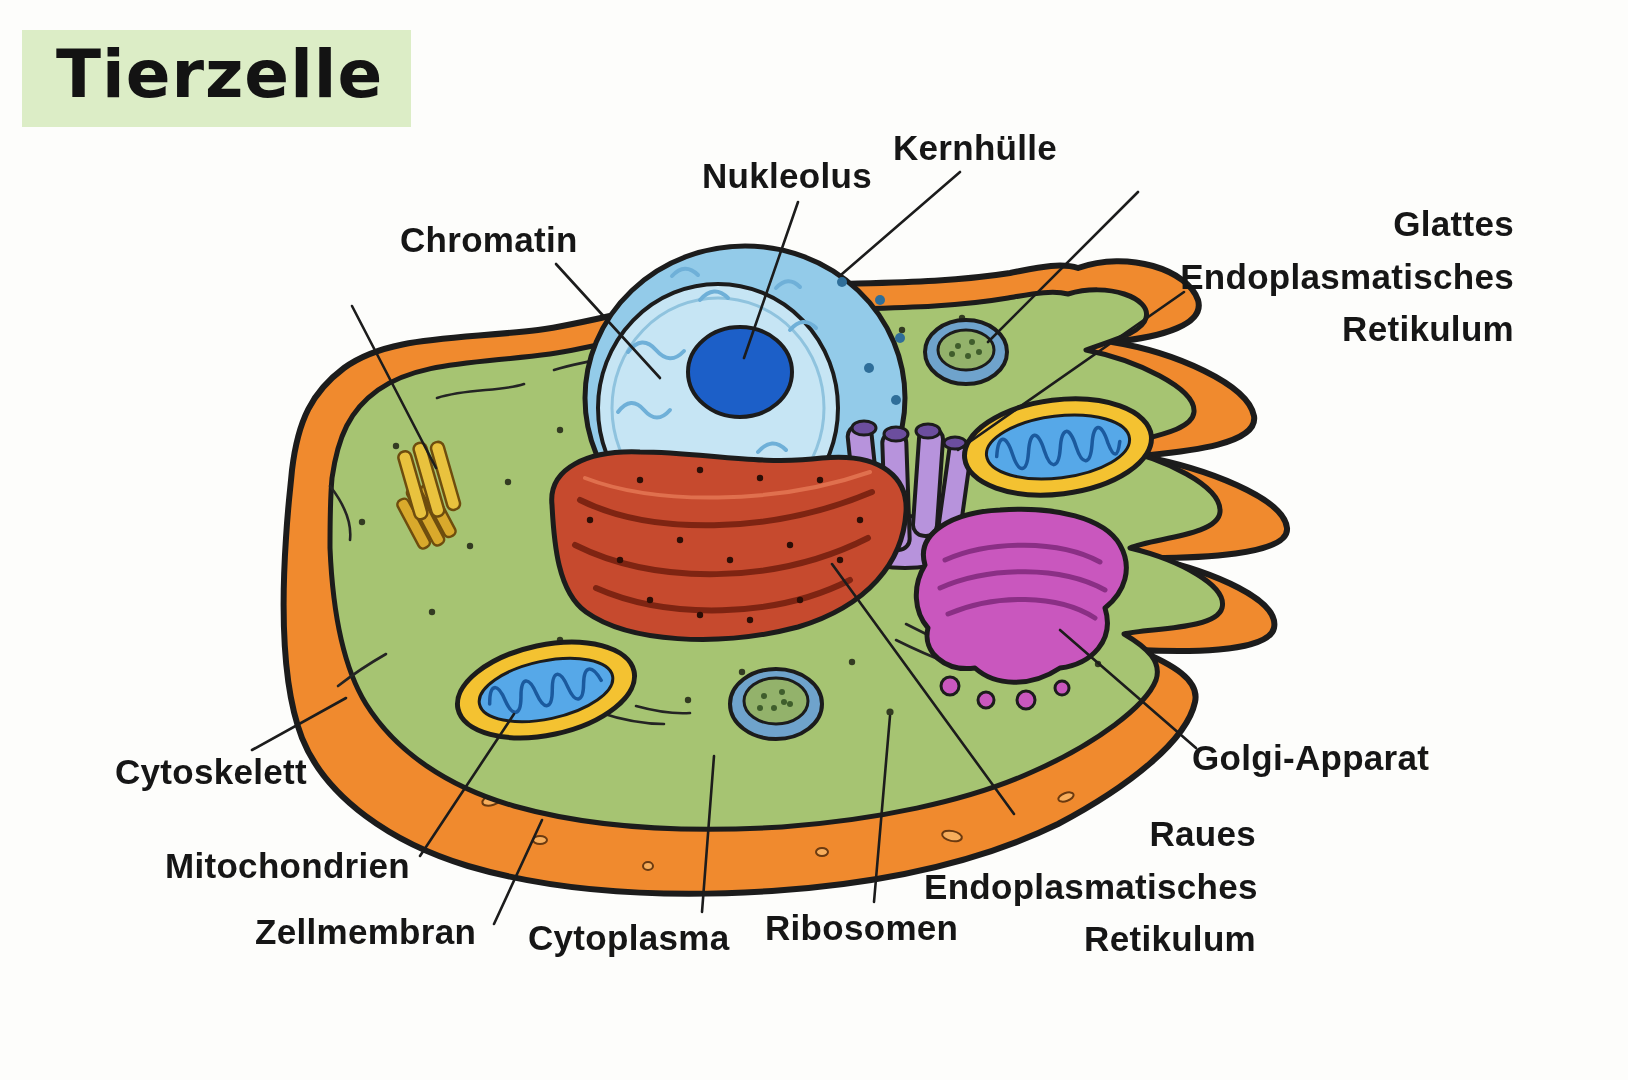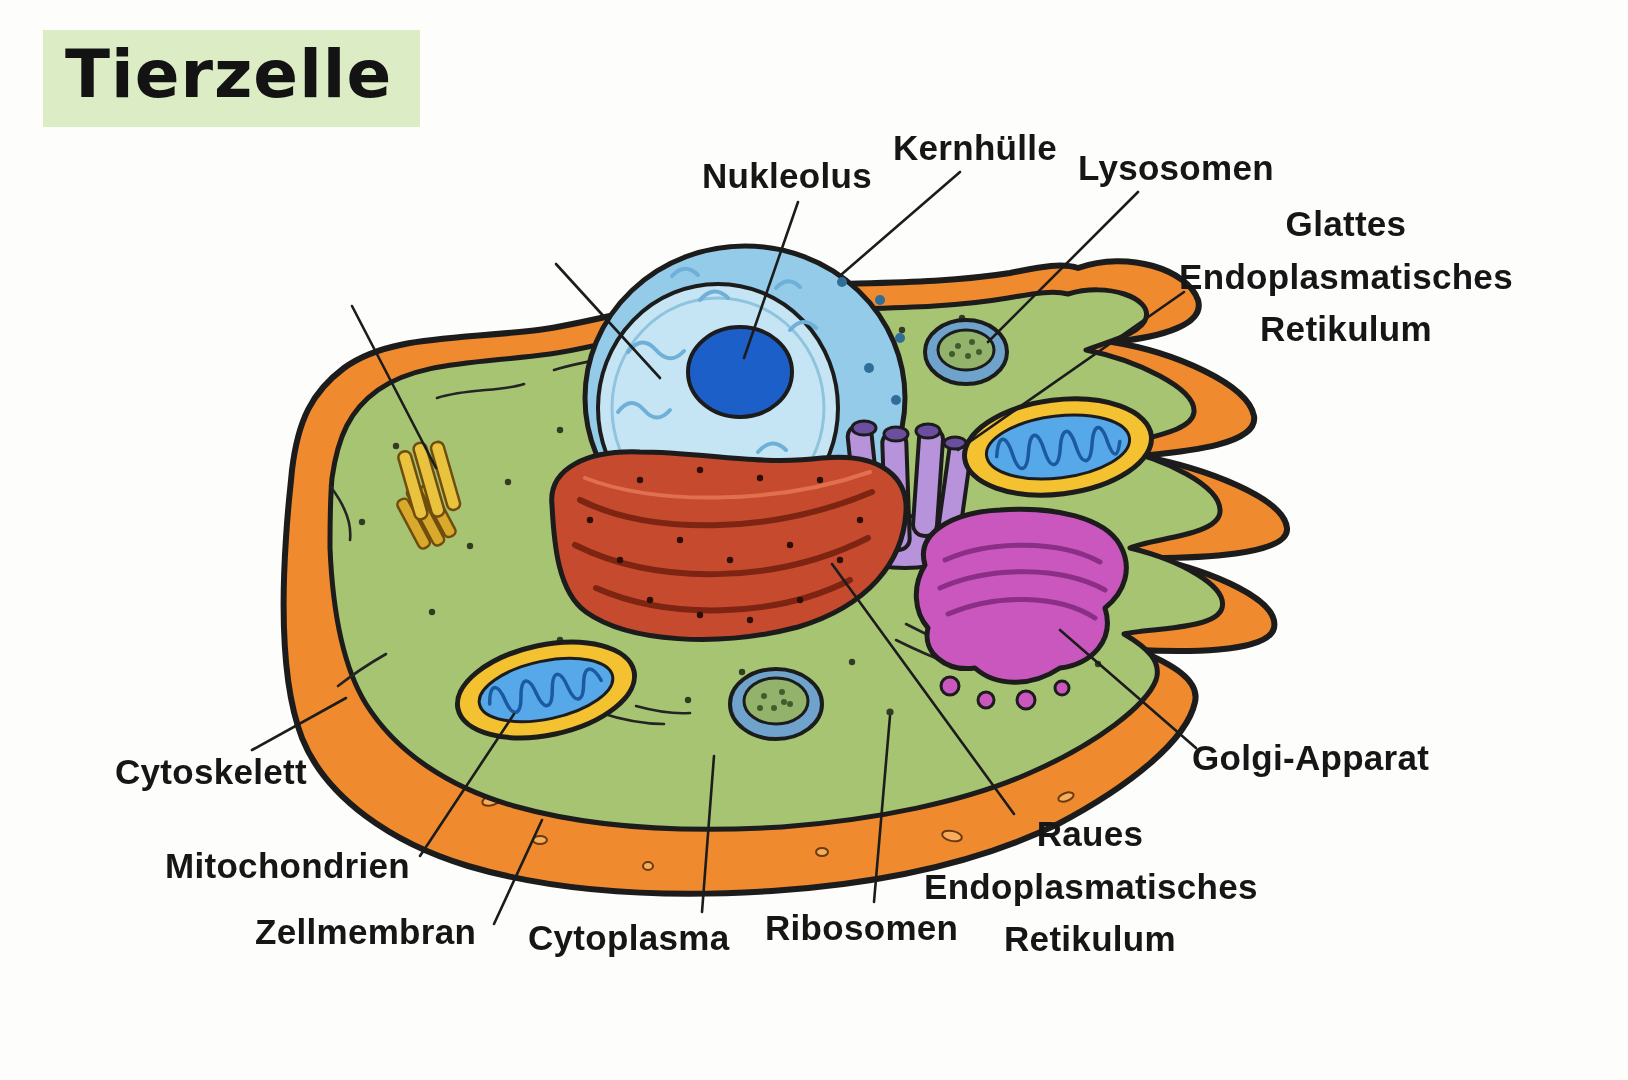--- a/index.html
+++ b/index.html
@@ -2,32 +2,32 @@
 <html><head>
 <meta charset="utf-8">
 <style>
   html,body{margin:0;padding:0;background:#e8e8e6;}
   .stage{
     position:relative;width:1628px;height:1080px;background:#fdfdfb;
     overflow:hidden;font-family:"Liberation Sans", sans-serif;
   }
   .stage svg{position:absolute;left:0;top:0;}
   .title-box{
-    position:absolute;left:43px;top:30px;background:#dcedc6;
-    padding:6px 28px 14px 22px;
+    position:absolute;left:22px;top:30px;background:#dcedc6;
+    padding:6px 28px 14px 34px;
   }
   .title-text{
     font-family:"DejaVu Sans", sans-serif;font-size:66px;font-weight:800;
     color:#131313;letter-spacing:1px;
   }
   .label{
     position:absolute;color:#161616;font-size:35px;font-weight:600;
     letter-spacing:.3px;white-space:nowrap;
   }
-  .label-block{text-align:center;line-height:1.5;}
+  .label-block{text-align:right;line-height:1.5;}
   
   .o6{stroke:#1c1c1c;stroke-width:6;stroke-linejoin:round}
   .o5{stroke:#1c1c1c;stroke-width:5;stroke-linejoin:round}
   .o4{stroke:#1c1c1c;stroke-width:4;stroke-linejoin:round}
   .o3{stroke:#1c1c1c;stroke-width:3;stroke-linejoin:round}
   .ldr{stroke:#1c1c1c;stroke-width:2.6;stroke-linecap:round}
   .sq{stroke:#6FB0D8;stroke-width:4;fill:none;stroke-linecap:round}
   .rim{stroke:#8fc3de;stroke-width:3;fill:none}
   .erline{stroke:#7E2412;stroke-width:6;fill:none;stroke-linecap:round}
   .erhi{stroke:#E0704E;stroke-width:4;fill:none;stroke-linecap:round}
@@ -294,21 +294,21 @@
       <line class="ldr" x1="1196" y1="748" x2="1060" y2="630"></line>
     </g>
   </svg>
 
   <div class="title-box" style="background: rgb(220, 237, 198);">
     <span class="title-text">Tierzelle</span>
   </div>
 
   <div class="label" style="left:702px;top:156px">Nukleolus</div>
   <div class="label" style="left:893px;top:128px">Kernhülle</div>
-  <div class="label" style="left:1078px;top:148px">Lysosomen</div>
+  <div class="label" style="left:400px;top:220px">Chromatin</div>
   <div class="label" style="left:115px;top:752px">Cytoskelett</div>
   <div class="label" style="left:165px;top:846px">Mitochondrien</div>
   <div class="label" style="left:255px;top:912px">Zellmembran</div>
   <div class="label" style="left:765px;top:908px">Ribosomen</div>
   <div class="label" style="left:528px;top:918px">Cytoplasma</div>
   <div class="label" style="left:1192px;top:738px">Golgi-Apparat</div>
 
   <div class="label label-block" style="left:1178px;top:198px;width:336px">
     <span style="display:block">Glattes</span>
     <span style="display:block">Endoplasmatisches</span>

